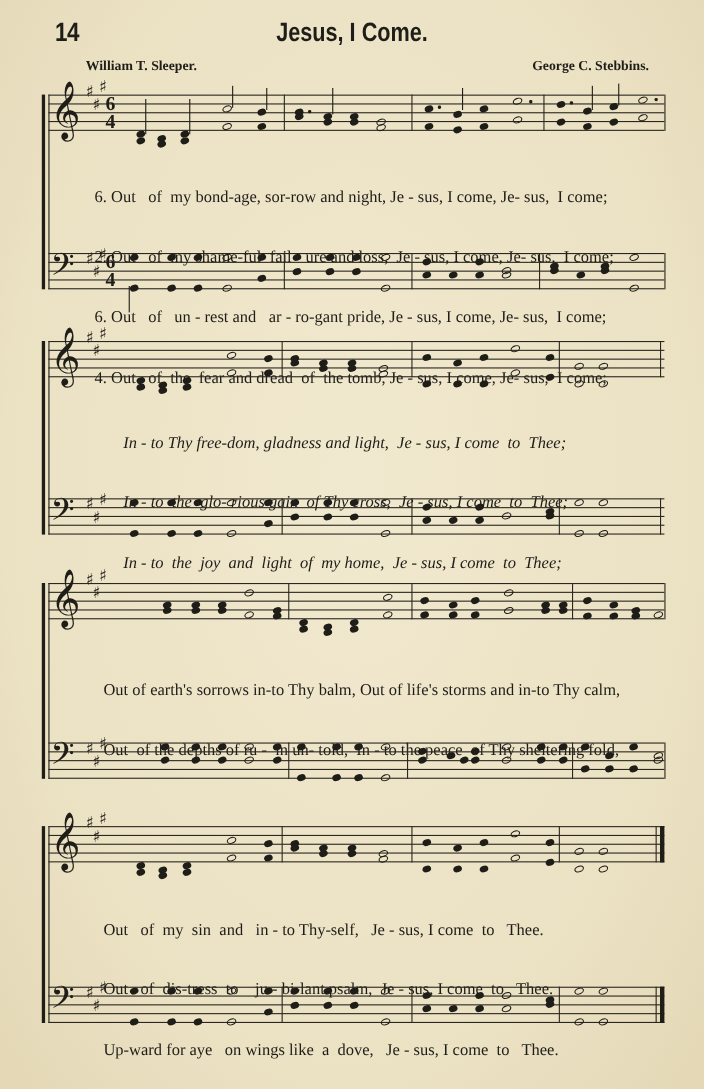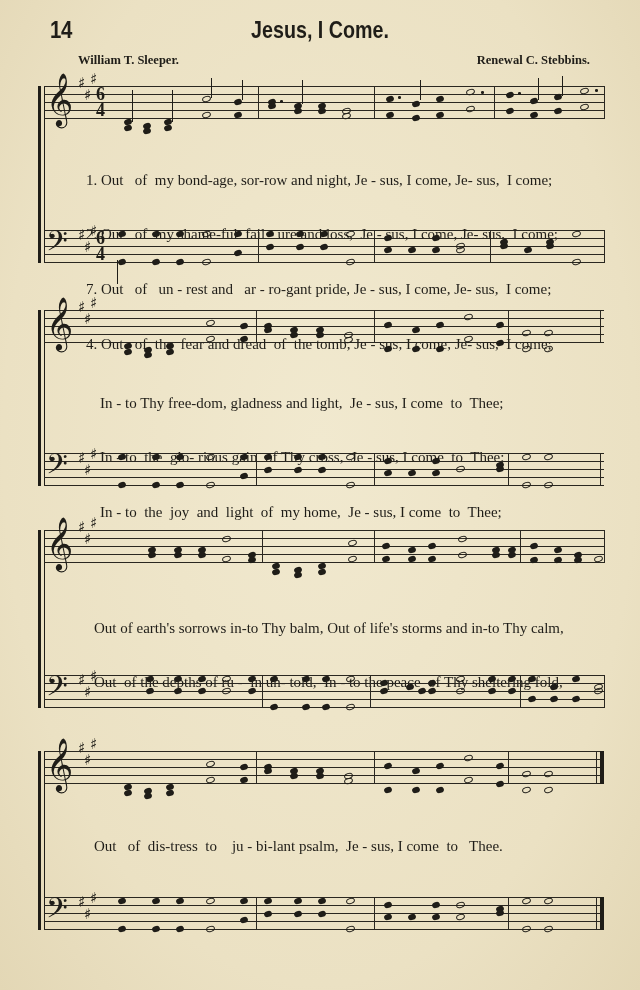--- a/index.html
+++ b/index.html
@@ -69,21 +69,21 @@
   }
 </style>
 </head>
 <body>
 
 <div class="page">
 
   <div class="hymn-number">14</div>
   <div class="hymn-title">Jesus, I Come.</div>
   <div class="author words">William T. Sleeper.</div>
-  <div class="author music">Renewal C. Stebbins.</div>
+  <div class="author music">George C. Stebbins.</div>
 
   <div class="system" style="top:0;">
     <div class="bracket" style="top:86px;height:177px;"></div>
     <div class="bracket-thin" style="top:86px;height:177px;"></div>
 
     <div class="staff treble-staff" style="top:86px;">
       <div class="line" style="top:0"></div>
         <div class="line" style="top:8px"></div>
         <div class="line" style="top:16px"></div>
         <div class="line" style="top:24px"></div>
@@ -143,23 +143,23 @@
       <div class="note" style="left:510px;top:8px"></div>
         <div class="note" style="left:510px;top:22px"></div>
         <div class="stem" style="left:518px;top:-10px;height:20px"></div>
       <div class="note half" style="left:536px;top:2px"></div>
         <div class="note half" style="left:536px;top:18px"></div>
         <div class="dot" style="left:551px;top:3px"></div>
       <div class="barline" style="left:560px"></div>
     </div>
 
     <div class="lyrics" style="left:86px;top:134px;">
-      <span class="lyric-line">1. Out   of  my bond-age, sor-row and night, Je - sus, I come, Je- sus,  I come;</span>
+      <span class="lyric-line">6. Out   of  my bond-age, sor-row and night, Je - sus, I come, Je- sus,  I come;</span>
       <span class="lyric-line">2. Out   of  my shame-ful  fail - ure and loss,  Je - sus, I come, Je- sus,  I come;</span>
-      <span class="lyric-line">7. Out   of   un - rest and   ar - ro-gant pride, Je - sus, I come, Je- sus,  I come;</span>
+      <span class="lyric-line">6. Out   of   un - rest and   ar - ro-gant pride, Je - sus, I come, Je- sus,  I come;</span>
       <span class="lyric-line">4. Out   of  the  fear and dread  of  the tomb, Je - sus, I come, Je- sus,  I come;</span>
     </div>
 
     <div class="staff bass-staff" style="top:230px;">
       <div class="line" style="top:0"></div>
         <div class="line" style="top:8px"></div>
         <div class="line" style="top:16px"></div>
         <div class="line" style="top:24px"></div>
         <div class="line" style="top:32px"></div>
       <span class="clef bass">𝄢</span>
@@ -254,21 +254,21 @@
       <div class="note" style="left:452px;top:12px"></div>
         <div class="note" style="left:452px;top:30px"></div>
       <div class="barline" style="left:464px"></div>
       <div class="note half" style="left:478px;top:20px"></div>
         <div class="note half" style="left:500px;top:20px"></div>
       <div class="note half" style="left:478px;top:36px"></div>
         <div class="note half" style="left:500px;top:36px"></div>
       <div class="barline" style="left:556px"></div>
     </div>
 
-    <div class="lyrics" style="left:100px;top:357px;">
+    <div class="lyrics" style="left:112px;top:357px;font-style:italic;">
       <span class="lyric-line">In - to Thy free-dom, gladness and light,  Je - sus, I come  to  Thee;</span>
       <span class="lyric-line">In - to  the  glo- rious gain  of Thy cross,  Je - sus, I come  to  Thee;</span>
       <span class="lyric-line">In - to  the  joy  and  light  of  my home,  Je - sus, I come  to  Thee;</span>
     </div>
 
     <div class="staff bass-staff" style="top:453px;">
       <div class="line" style="top:0"></div>
         <div class="line" style="top:8px"></div>
         <div class="line" style="top:16px"></div>
         <div class="line" style="top:24px"></div>
@@ -476,21 +476,23 @@
       <div class="barline" style="left:464px"></div>
       <div class="note half" style="left:478px;top:20px"></div>
         <div class="note half" style="left:500px;top:20px"></div>
       <div class="note half" style="left:478px;top:36px"></div>
         <div class="note half" style="left:500px;top:36px"></div>
       <div class="barline" style="left:552px"></div>
       <div class="endbar-thick" style="left:556px"></div>
     </div>
 
     <div class="lyrics" style="left:94px;top:800px;">
+      <span class="lyric-line">Out   of  my  sin  and   in - to Thy-self,   Je - sus, I come  to   Thee.</span>
       <span class="lyric-line">Out   of  dis-tress  to    ju - bi-lant psalm,  Je - sus, I come  to   Thee.</span>
+      <span class="lyric-line">Up-ward for aye   on wings like  a  dove,   Je - sus, I come  to   Thee.</span>
       
     </div>
 
     <div class="staff bass-staff" style="top:897px;">
       <div class="line" style="top:0"></div>
         <div class="line" style="top:8px"></div>
         <div class="line" style="top:16px"></div>
         <div class="line" style="top:24px"></div>
         <div class="line" style="top:32px"></div>
       <span class="clef bass">𝄢</span>

